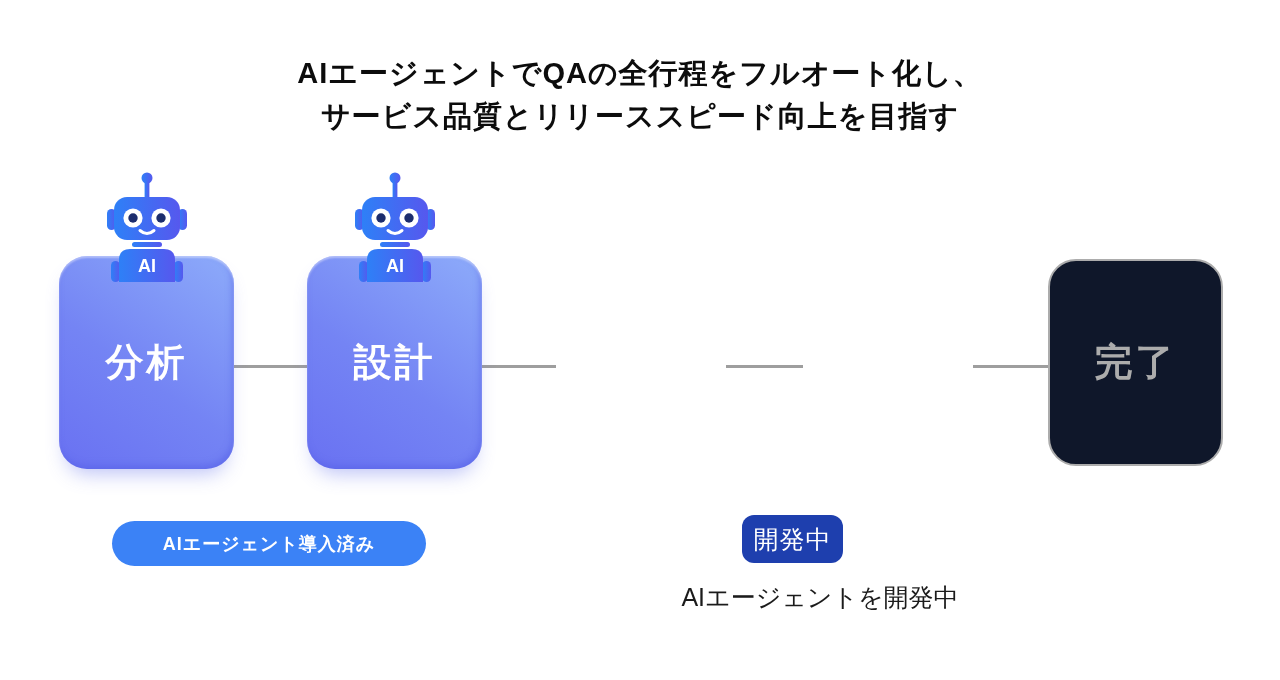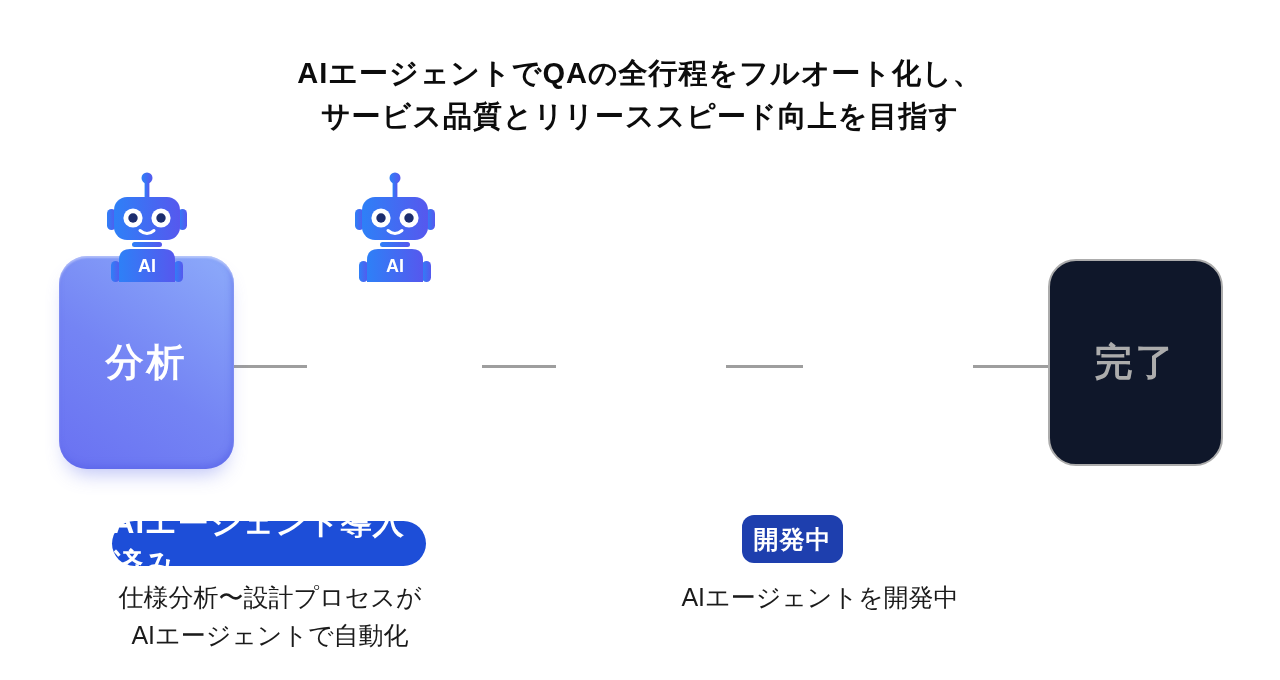--- a/index.html
+++ b/index.html
@@ -35,24 +35,24 @@
   .stage-gray{left:1048px;top:233px;width:175px;height:207px;background:#0f172a;
     border:2px solid #acacac;border-radius:28px;color:#acacac;font-size:38px;}
 
   
   .robot{position:absolute;top:142px;width:96px;height:114px;z-index:3;}
   #robot1{left:99px}
   #robot2{left:347px}
 
   
   .badge-pill{position:absolute;left:112px;top:495px;width:314px;height:45px;border-radius:23px;
-    background:#1d4ed8;color:#ffffff;font-size:31px;font-weight:700;letter-spacing:1px;
+    background:#3b82f6;color:#ffffff;font-size:18px;font-weight:700;letter-spacing:1px;
     display:flex;align-items:center;justify-content:center;z-index:2;}
   .badge-dev{position:absolute;left:742px;top:489px;width:101px;height:48px;border-radius:12px;
-    background:#1e3fae;color:#ffffff;font-size:25px;font-weight:700;letter-spacing:1px;
+    background:#1e3fae;color:#ffffff;font-size:25px;font-weight:400;letter-spacing:1px;
     display:flex;align-items:center;justify-content:center;z-index:2;}
 
   
   .desc{position:absolute;top:552px;text-align:center;font-size:25px;line-height:38px;
         color:#1b1b1b;font-weight:500;}
   #desc1{left:70px;width:400px}
   #desc2{left:600px;width:440px}
 </style>
 </head>
 <body>
@@ -91,39 +91,38 @@
   </div>
 
   <div class="connector" id="conn1"></div>
   <div class="connector" id="conn2"></div>
   <div class="connector" id="conn3"></div>
   <div class="connector" id="conn4"></div>
 
   <div class="stage stage-grad" id="stage1">
     <span>分析</span>
   </div>
+  <div class="stage stage-grad" id="stage2">
+    <span>設計</span>
+  </div>
   <div class="stage stage-gray" id="stage5">
     <span>完了</span>
   </div>
 
   <svg class="robot" id="robot1" viewBox="0 0 96 114">
     <use href="#robot-sym"></use>
   </svg>
   <svg class="robot" id="robot2" viewBox="0 0 96 114">
     <use href="#robot-sym"></use>
   </svg>
 
   <div class="badge-pill">
     <span>AIエージェント導入済み</span>
   </div>
   <div class="badge-dev">
     <span>開発中</span>
   </div>
 
-  <div class="desc" id="desc1">
-    <div>仕様分析〜設計プロセスが</div>
-    <div>AIエージェントで自動化</div>
-  </div>
   <div class="desc" id="desc2">
     <div>AIエージェントを開発中</div>
   </div>
 
 </div>
 
 </body></html>

